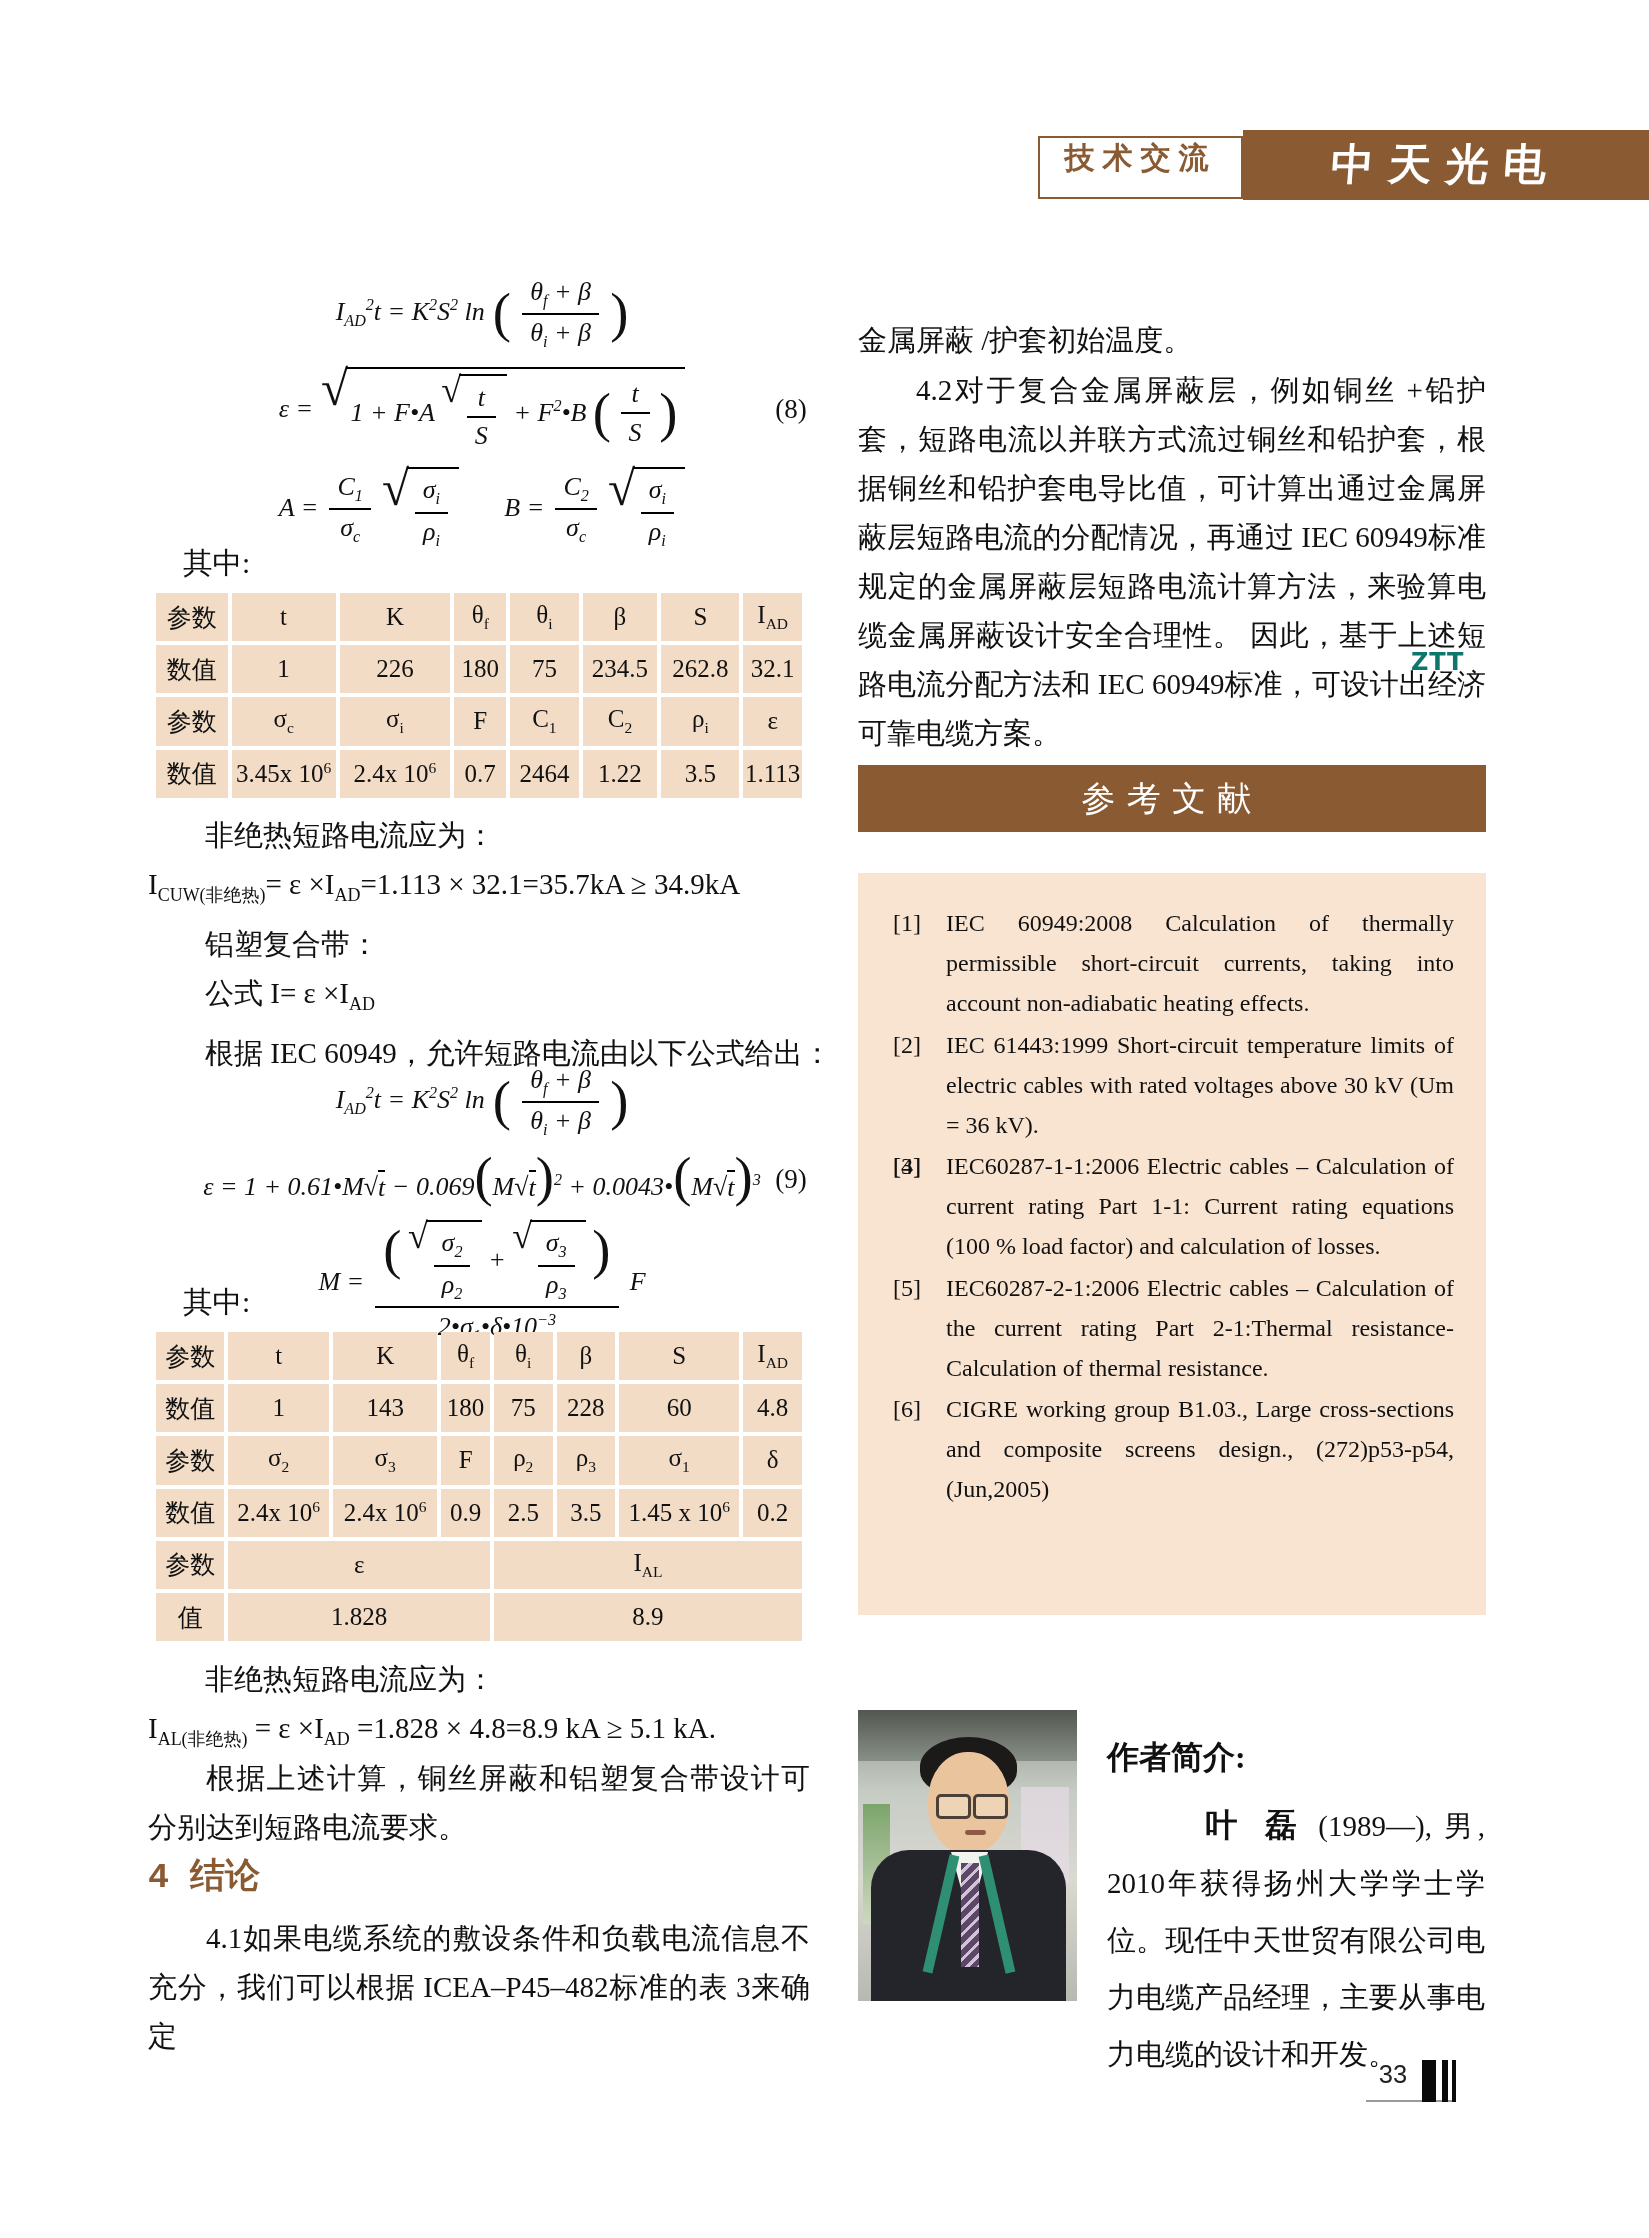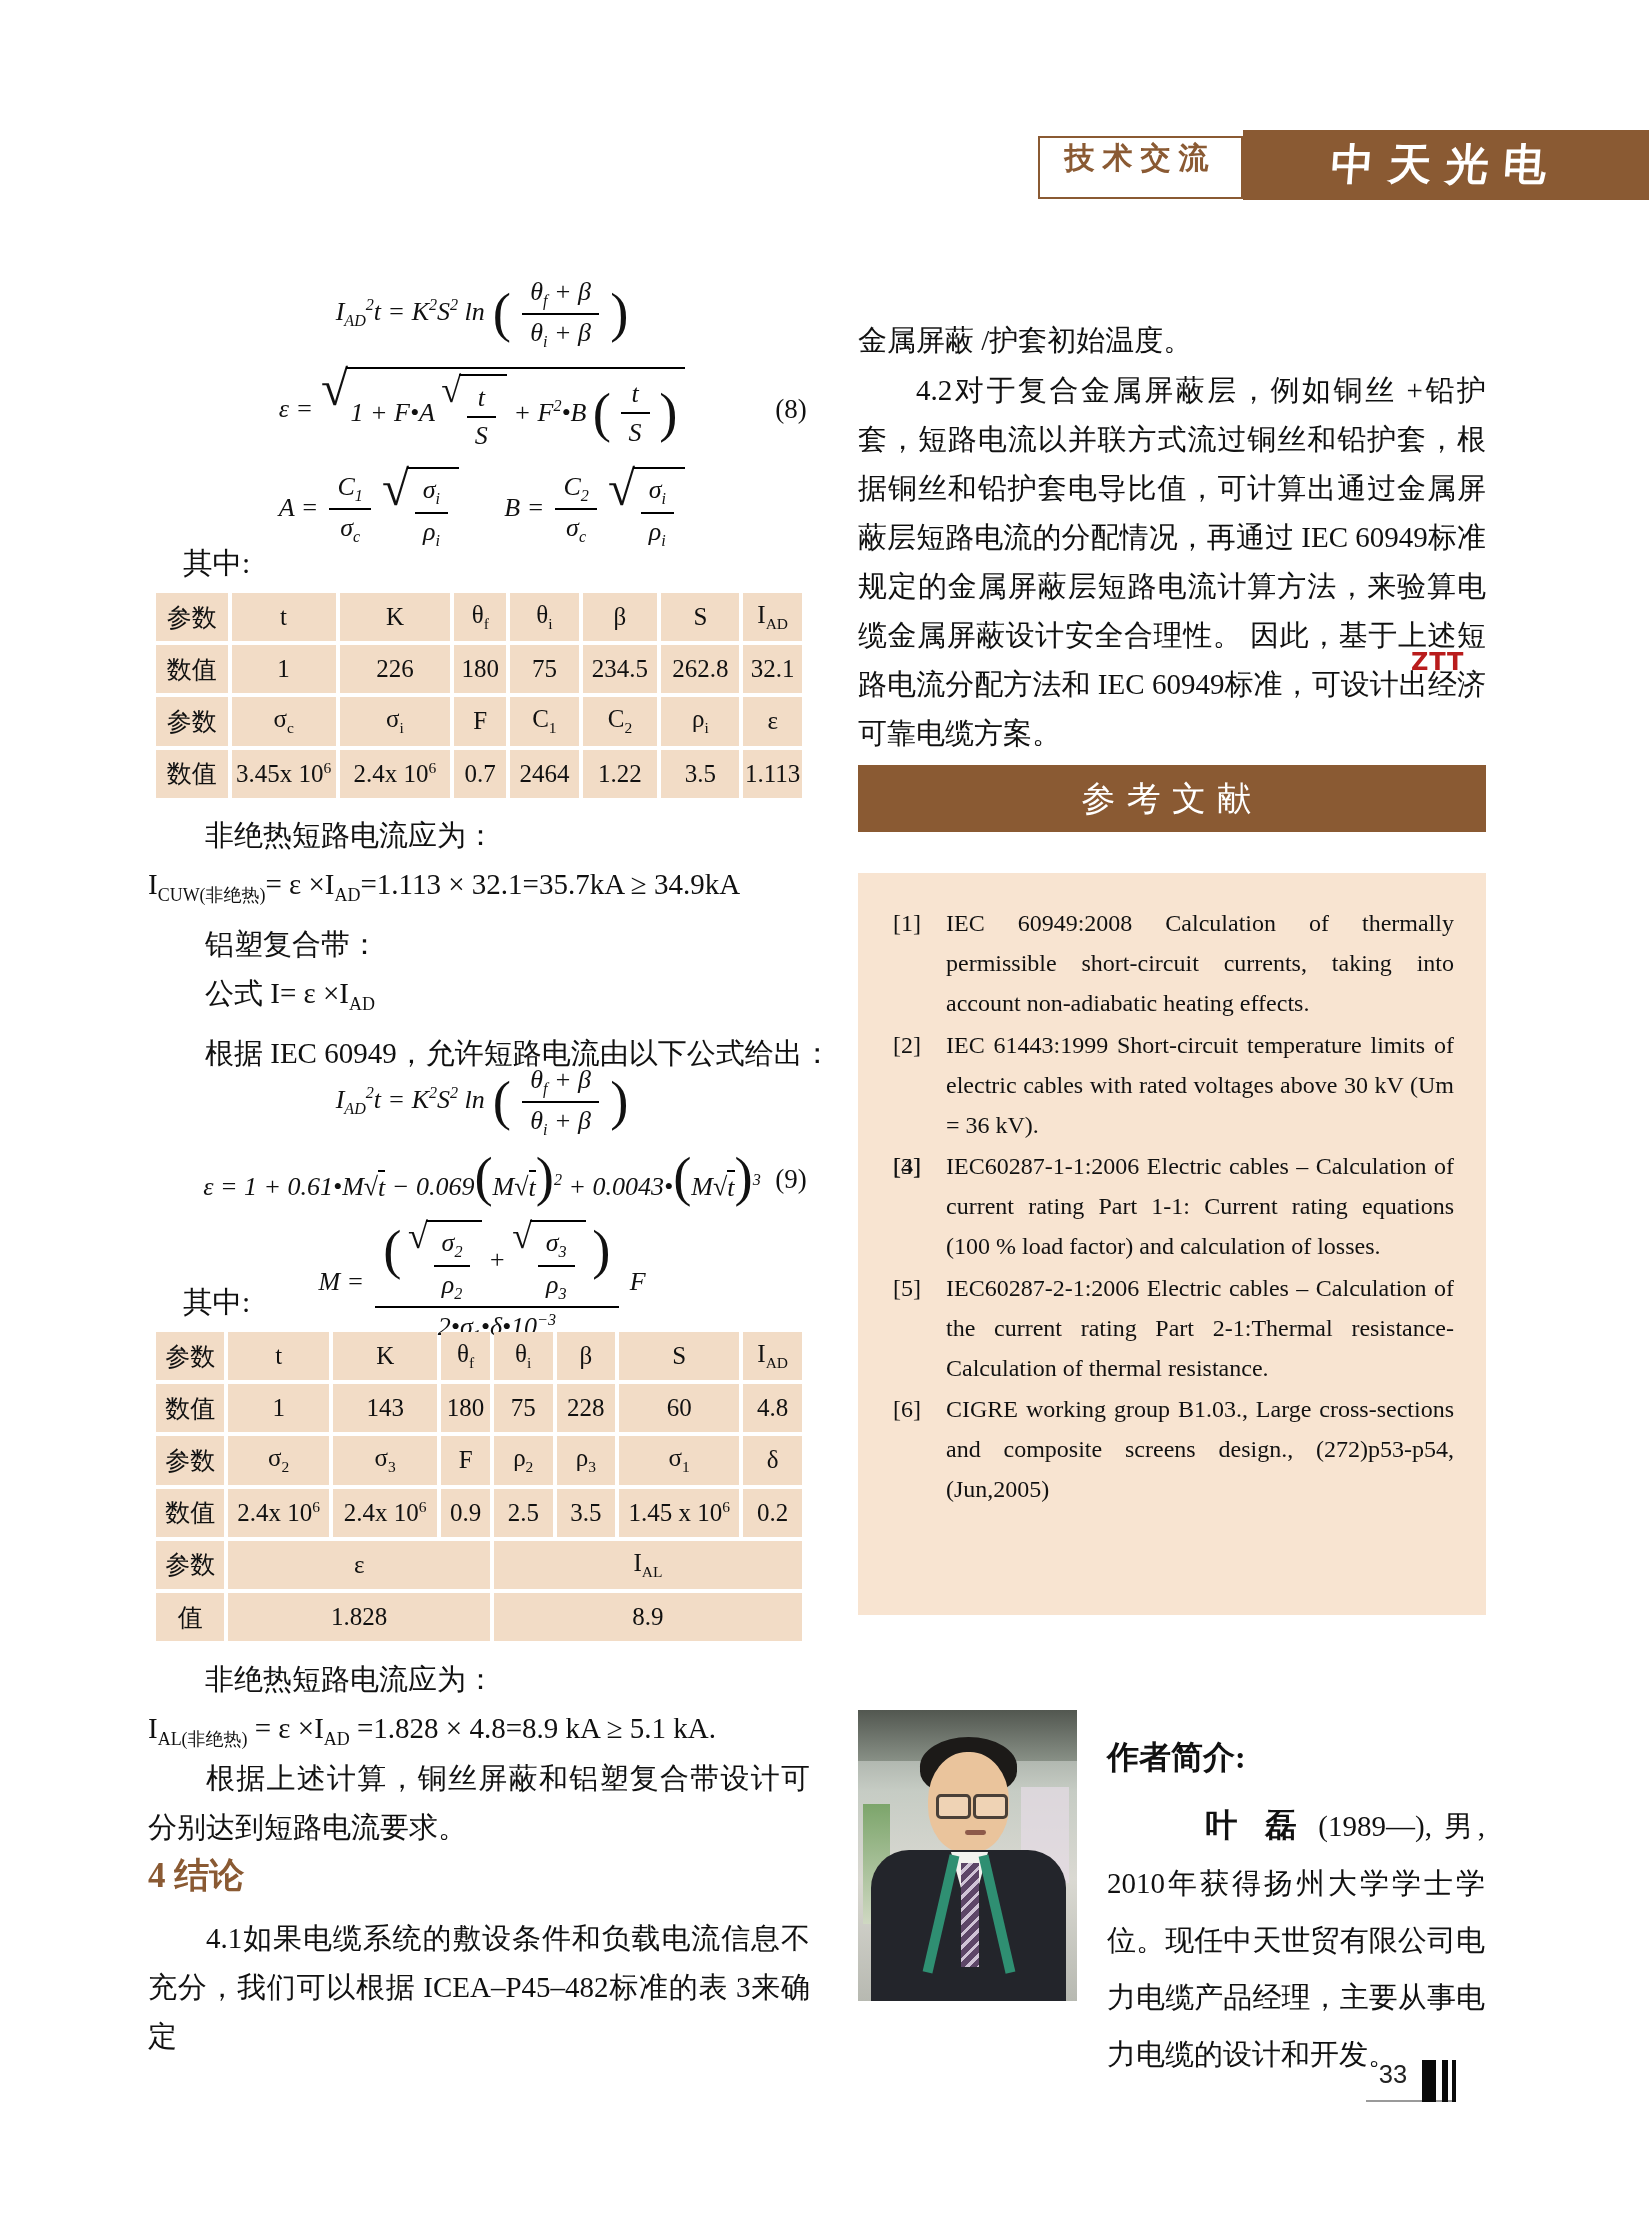--- a/index.html
+++ b/index.html
@@ -355,32 +355,32 @@
         </tbody>
     </table>
 
     <div class="tlines" style="top:1655px;" id="lines2">
         <div class="tline ind">非绝热短路电流应为：</div>
         <div class="tline">I<sub>AL(非绝热)</sub> = ε ×I<sub>AD</sub> =1.828 × 4.8=8.9 kA ≥ 5.1 kA.</div>
       </div>
 
     <p class="para ind" style="top:1754px;width:662px;">根据上述计算，铜丝屏蔽和铝塑复合带设计可分别达到短路电流要求。</p>
 
-    <h2 class="sec-h" style="top:1852px;">4 结论</h2>
+    <h2 class="sec-h" style="top:1852px;font-family:Liberation Mono, monospace;">4 结论</h2>
 
     <p class="para ind" style="top:1914px;width:662px;">4.1如果电缆系统的敷设条件和负载电流信息不充分，我们可以根据 ICEA–P45–482标准的表 3来确定</p>
   </section>
 
   <section class="col-right">
 
     <p class="para" style="top:316px;width:628px;">金属屏蔽 /护套初始温度。</p>
 
     <p class="para ind" style="top:366px;width:628px;">4.2对于复合金属屏蔽层，例如铜丝 +铅护套，短路电流以并联方式流过铜丝和铅护套，根据铜丝和铅护套电导比值，可计算出通过金属屏蔽层短路电流的分配情况，再通过 IEC 60949标准规定的金属屏蔽层短路电流计算方法，来验算电缆金属屏蔽设计安全合理性。 因此，基于上述短路电流分配方法和 IEC 60949标准，可设计出经济可靠电缆方案。</p>
 
-    <span class="ztt" style="top:648px;color:#b91c1c;">ZTT</span>
+    <span class="ztt" style="top:648px;color:#0f766e;">ZTT</span>
 
     <div class="ref-bar" style="top:765px;">
       <span>参考文献</span>
     </div>
 
     <div class="ref-box" style="top:873px;height:742px;">
       <ol id="refs">
           <li><span class="rlab">[1]</span><span>IEC 60949:2008 Calculation of thermally permissible short-circuit currents, taking into account non-adiabatic heating effects.</span></li>
           <li><span class="rlab">[2]</span><span>IEC 61443:1999 Short-circuit temperature limits of electric cables with rated voltages above 30 kV (Um = 36 kV).</span></li>
           <li><span class="rlab">[3]</span></li>

